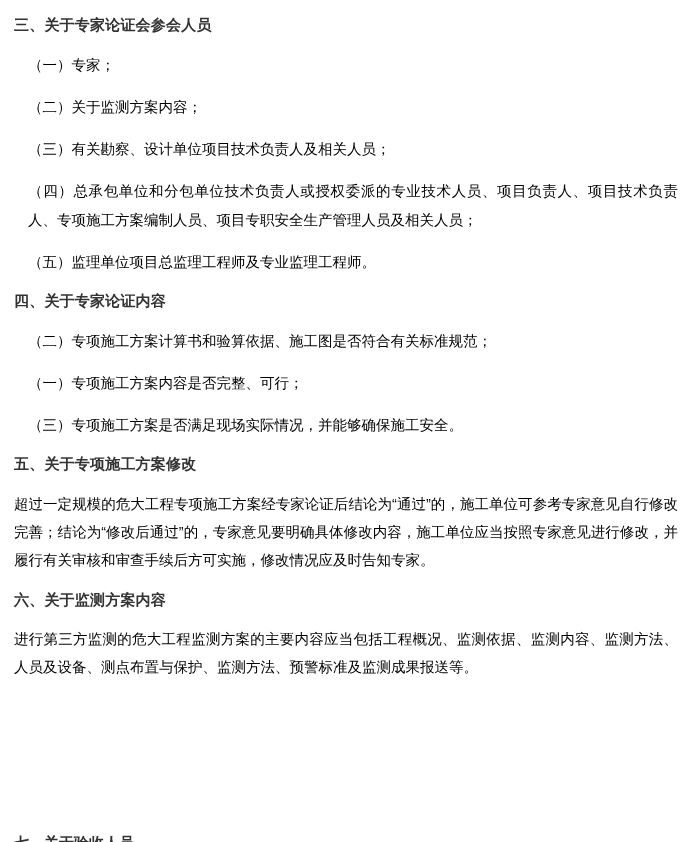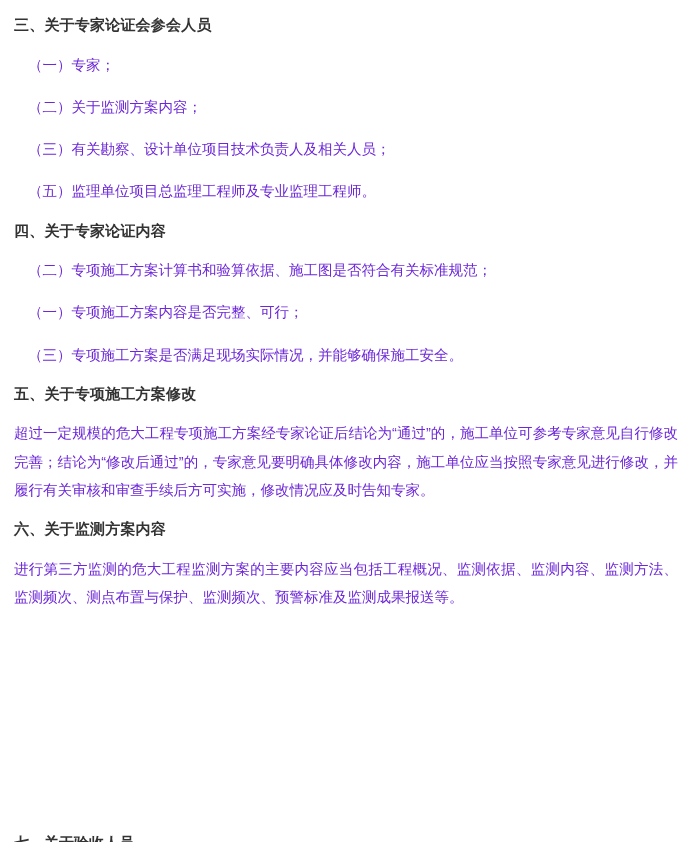--- a/index.html
+++ b/index.html
@@ -28,21 +28,21 @@
     margin: 8px 0 14px 0;
     line-height: 1.5;
     letter-spacing: 0.2px;
   }
   .section-heading:first-child {
     margin-top: 6px;
   }
   .para {
     font-size: 14.5px;
     line-height: 1.95;
-    color: #6d28d9;
+    color: #000000;
     margin: 0 0 14px 0;
     text-align: justify;
   }
   .para.link {
     color: #1f6fc4;
   }
   .para.indent {
     text-indent: 0;
     padding-left: 14px;
   }
@@ -63,28 +63,29 @@
 </style>
 </head>
 <body>
 
 <div class="page">
 
   <h2 class="section-heading">三、关于专家论证会参会人员</h2>
   <p class="para indent">（一）专家；</p>
   <p class="para indent">（二）关于监测方案内容；</p>
   <p class="para indent">（三）有关勘察、设计单位项目技术负责人及相关人员；</p>
+  <p class="para indent">（四）总承包单位和分包单位技术负责人或授权委派的专业技术人员、项目负责人、项目技术负责人、专项施工方案编制人员、项目专职安全生产管理人员及相关人员；</p>
   <p class="para indent">（五）监理单位项目总监理工程师及专业监理工程师。</p>
 
   <h2 class="section-heading">四、关于专家论证内容</h2>
   <p class="para indent">（二）专项施工方案计算书和验算依据、施工图是否符合有关标准规范；</p>
   <p class="para indent">（一）专项施工方案内容是否完整、可行；</p>
   <p class="para indent">（三）专项施工方案是否满足现场实际情况，并能够确保施工安全。</p>
 
   <h2 class="section-heading">五、关于专项施工方案修改</h2>
   <p class="para block">超过一定规模的危大工程专项施工方案经专家论证后结论为“通过”的，施工单位可参考专家意见自行修改完善；结论为“修改后通过”的，专家意见要明确具体修改内容，施工单位应当按照专家意见进行修改，并履行有关审核和审查手续后方可实施，修改情况应及时告知专家。</p>
 
   <h2 class="section-heading">六、关于监测方案内容</h2>
-  <p class="para block">进行第三方监测的危大工程监测方案的主要内容应当包括工程概况、监测依据、监测内容、监测方法、监测频次、测点布置与保护、监测频次、预警标准及监测成果报送等。</p>
+  <p class="para block">进行第三方监测的危大工程监测方案的主要内容应当包括工程概况、监测依据、监测内容、监测方法、人员及设备、测点布置与保护、监测方法、预警标准及监测成果报送等。</p>
 
   <div class="truncated">七、关于验收人员</div>
 
 </div>
 
 </body></html>

